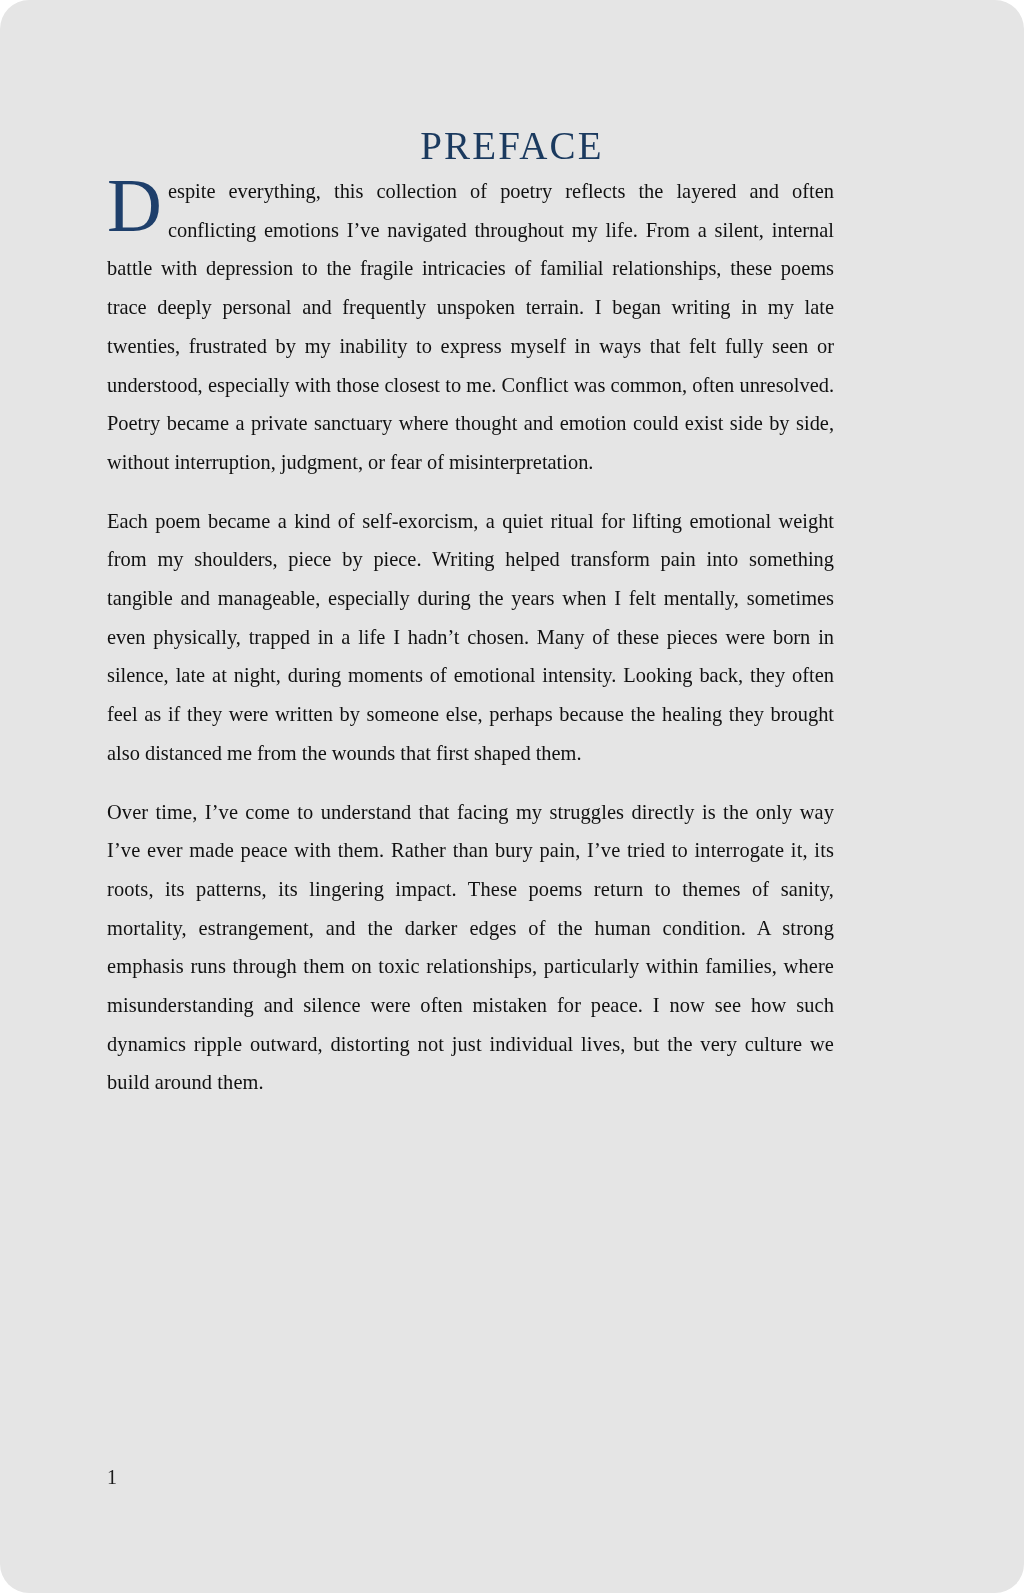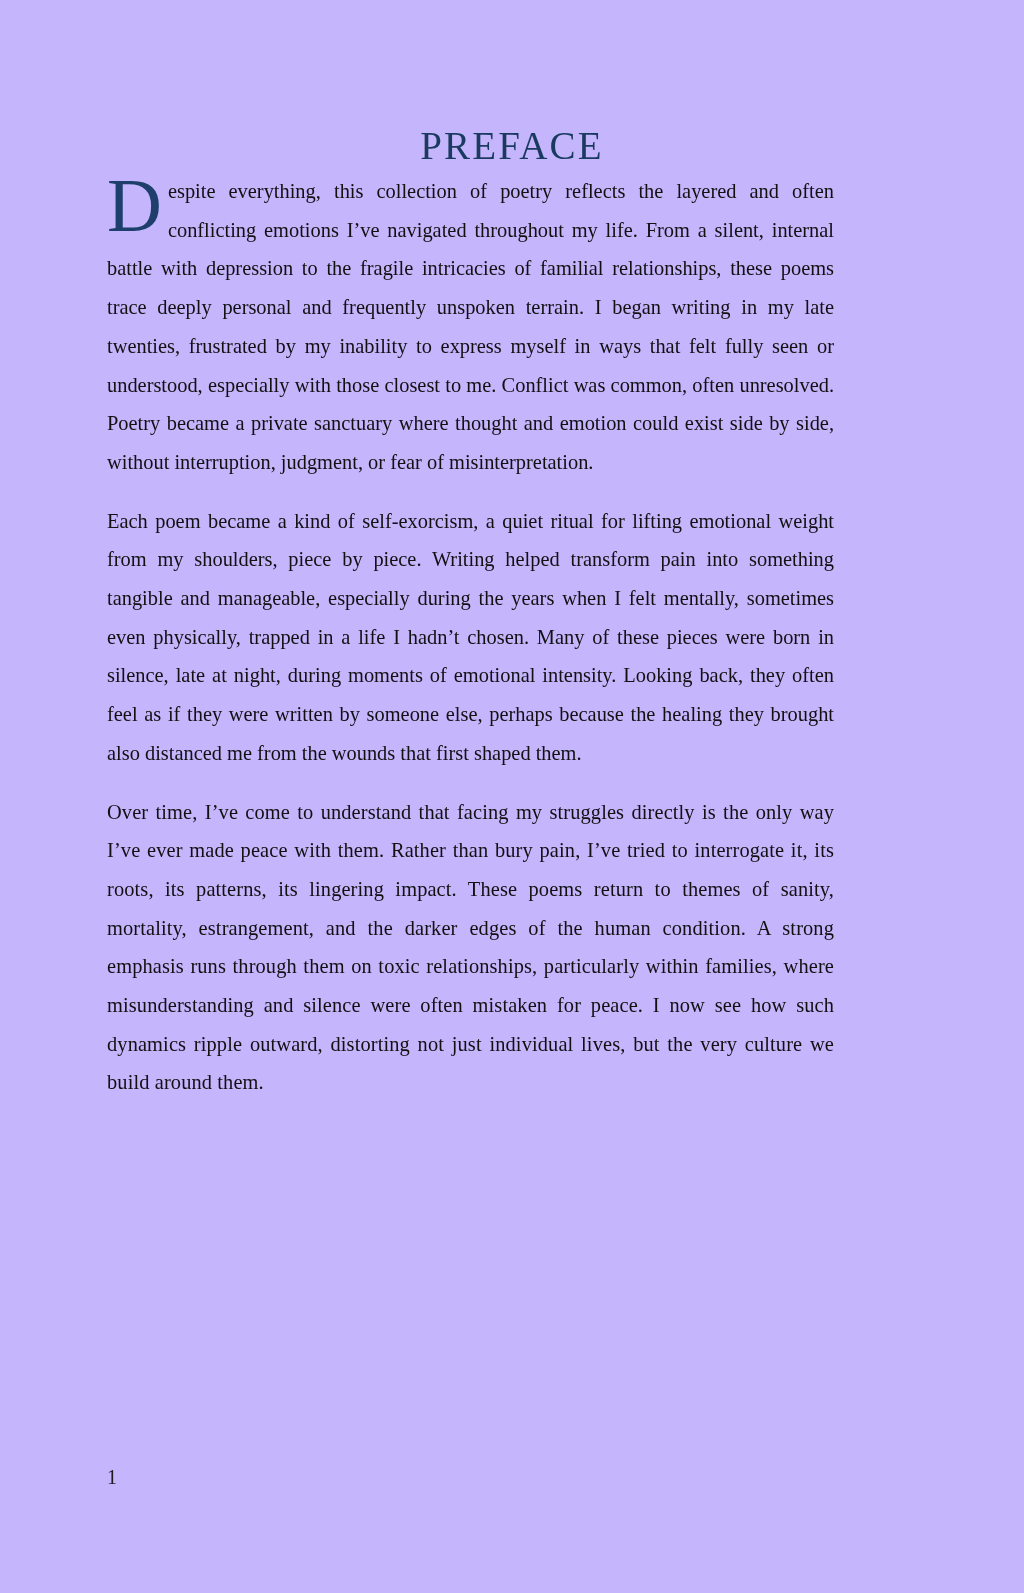--- a/index.html
+++ b/index.html
@@ -12,21 +12,22 @@
     height: 1593px;
     position: relative;
     font-family: "Liberation Serif", "DejaVu Serif", serif;
     color: #111111;
     overflow: hidden;
   }
 
   .page {
     position: absolute;
     inset: 0;
-    background: #c4b5fd;
+    background: #e5e5e5;
+    border-radius: 29px;
   }
 
   .page-title {
     position: absolute;
     top: 96px;
     left: 0;
     width: 1024px;
     text-align: center;
     font-family: "Liberation Serif", "DejaVu Serif", serif;
     font-size: 39px;

